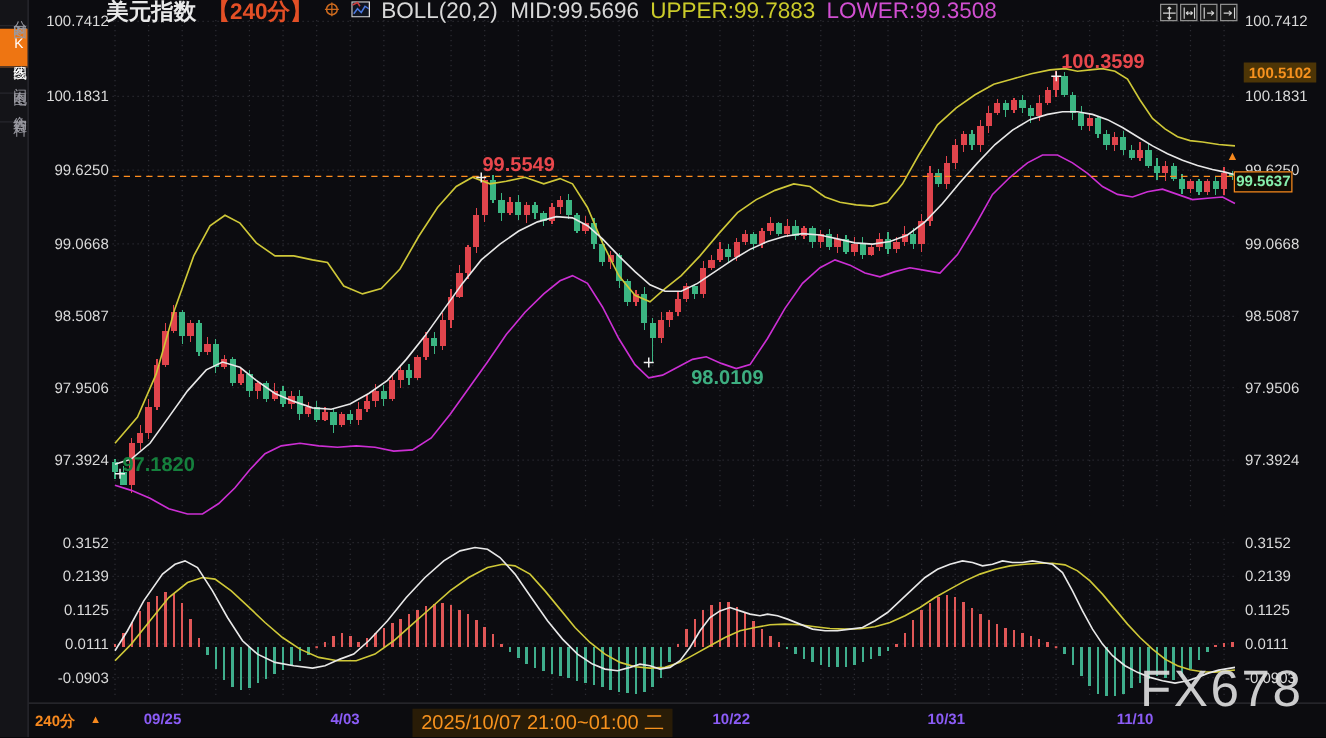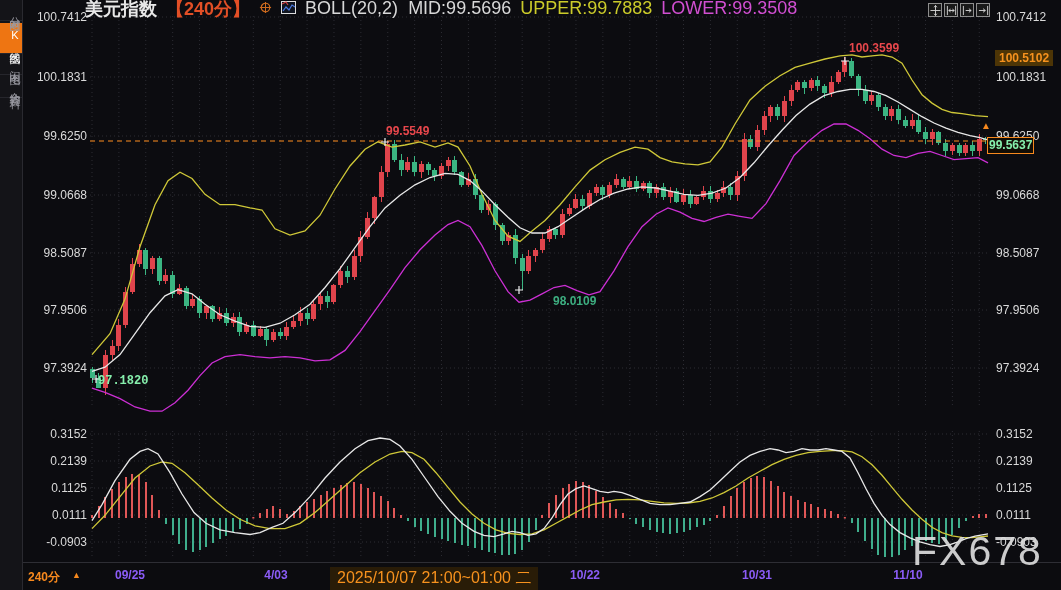--- a/index.html
+++ b/index.html
@@ -28,21 +28,21 @@
   
   .axis-label{position:absolute;font-size:12px;color:#dadada;height:14px;line-height:14px;}
   .axis-left{width:62px;text-align:right;}
   .axis-right{width:64px;text-align:left;}
   .hi-label{position:absolute;left:995px;top:50px;background:#4d3506;color:#f7921e;
             font-size:12px;font-weight:bold;padding:1px 4px;z-index:15;}
   .last-box{position:absolute;left:987px;top:137px;border:1px solid #f7891e;color:#86efac;
             background:#120d05;font-size:12px;font-weight:bold;padding:0px 1px;line-height:15px;z-index:15;}
   .alert-arrow{position:absolute;left:981px;top:120px;color:#f7891e;font-size:10px;z-index:14;cursor:pointer;}
   
-  .annot{position:absolute;font-size:12px;font-weight:bold;z-index:12;white-space:nowrap;}
+  .annot{position:absolute;font-size:16px;font-weight:bold;z-index:12;white-space:nowrap;}
   
   .macd-hdr{position:absolute;left:92px;top:418px;display:flex;gap:10px;font-size:12px;z-index:12;white-space:nowrap;}
   .macd-hdr .t{color:#d8d8d8;} .macd-hdr .dea{color:#cbcb2a;} .macd-hdr .mac{color:#d43bd4;}
   
   .bottom{position:absolute;left:0;top:562px;width:1061px;height:28px;background:#0c0c0f;
           border-top:1px solid #2e2e34;z-index:25;}
   .period{position:absolute;left:28px;top:6px;color:#f7891e;font-size:12px;font-weight:bold;cursor:pointer;text-align:center;}
   .period-arrow{position:absolute;left:72px;top:7px;color:#f7891e;font-size:9px;cursor:pointer;}
   .date-lbl{position:absolute;top:6px;transform:translateX(-50%);color:#8b5cf6;font-size:12px;font-weight:bold;}
   .tooltip{position:absolute;left:330px;top:4px;background:#291c07;color:#f7921e;font-size:16px;
@@ -635,19 +635,19 @@
     <div class="axis-label axis-right" style="left: 996px; top: 454px;">0.2139</div>
     <div class="axis-label axis-left" style="left: 25px; top: 481px;">0.1125</div>
     <div class="axis-label axis-right" style="left: 996px; top: 481px;">0.1125</div>
     <div class="axis-label axis-left" style="left: 25px; top: 508px;">0.0111</div>
     <div class="axis-label axis-right" style="left: 996px; top: 508px;">0.0111</div>
     <div class="axis-label axis-left" style="left: 25px; top: 535px;">-0.0903</div>
     <div class="axis-label axis-right" style="left: 996px; top: 535px;">-0.0903</div>
     <div class="annot" style="left: 386px; top: 124px; color: rgb(232, 71, 76);">99.5549</div>
     <div class="annot" style="left: 849px; top: 41px; color: rgb(232, 71, 76);">100.3599</div>
     <div class="annot" style="left: 522px; top: 294px; color: rgb(61, 174, 128); padding-left: 31px;">98.0109</div>
-    <div class="annot" style="left: 98px; top: 374px; color: #86efac; font-family: Liberation Mono, monospace;">97.1820</div>
+    <div class="annot" style="left: 98px; top: 364px; color: #15803d;">97.1820</div>
     <div class="date-lbl" style="left: 130px; top: 568px; position: absolute; z-index: 26;">09/25</div>
     <div class="date-lbl" style="left: 276px; top: 568px; position: absolute; z-index: 26;">4/03</div>
     <div class="date-lbl" style="left: 585px; top: 568px; position: absolute; z-index: 26;">10/22</div>
     <div class="date-lbl" style="left: 757px; top: 568px; position: absolute; z-index: 26;">10/31</div>
     <div class="date-lbl" style="left: 908px; top: 568px; position: absolute; z-index: 26;">11/10</div>
   </div>
 
 </body></html>

